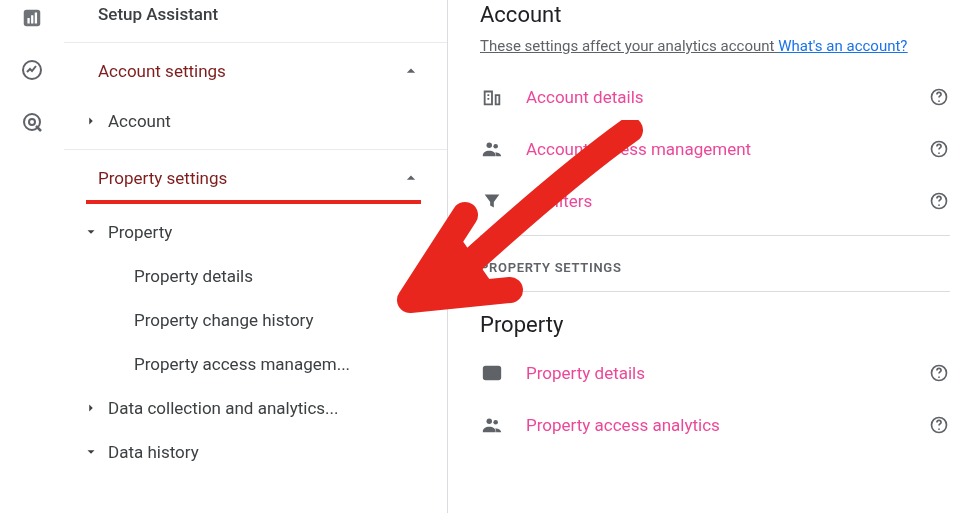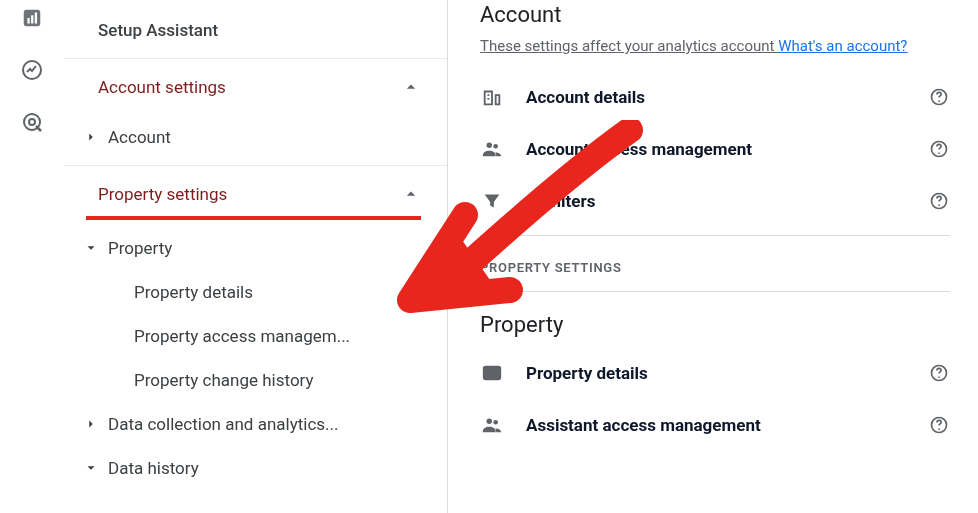--- a/index.html
+++ b/index.html
@@ -33,21 +33,21 @@
     
     .sidebar {
       width: 384px;
       border-right: 1px solid #dadce0;
       flex-shrink: 0;
       overflow: hidden;
       font-size: 17px;
     }
     .setup {
       font-weight: 500;
-      padding: 20px 28px 18px 34px;
+      padding: 4px 28px 18px 34px;
       color: #3c4043;
       border-bottom: 1px solid #e8eaed;
     }
     .section-head {
       display: flex;
       align-items: center;
       justify-content: space-between;
       padding: 18px 26px 18px 34px;
       color: #7f1d1d;
     }
@@ -107,24 +107,23 @@
     }
     .sec-desc a {
       color: #1a73e8;
       text-decoration: underline;
     }
     .row {
       display: flex;
       align-items: center;
       gap: 22px;
       padding: 14px 0;
-      color: #0f172a;
+      color: #ec4899;
       font-size: 17px;
       cursor: pointer;
-      font-weight: bold;
     }
     .row .icon {
       width: 24px; height: 24px;
       color: #5f6368;
       display: flex; align-items: center; justify-content: center;
       flex-shrink: 0;
     }
     .row .label { flex: 1; }
     .row .help {
       width: 22px; height: 22px;
@@ -219,22 +218,22 @@
     <div class="nav-item">
       <span class="caret">
         <svg viewBox="0 0 24 24" width="14" height="14" fill="currentColor">
             <path d="M6 9l6 6 6-6z"></path>
           </svg>
       </span>
       <span>Property</span>
     </div>
 
     <div class="nav-sub">Property details</div>
+    <div class="nav-sub">Property change history</div>
     <div class="nav-sub">Property access managem...</div>
-    <div class="nav-sub">Property change history</div>
 
     <div class="nav-item">
       <span class="caret">
         <svg viewBox="0 0 24 24" width="14" height="14" fill="currentColor">
             <path d="M9 6l6 6-6 6z"></path>
           </svg>
       </span>
       <span>Data collection and analytics...</span>
     </div>
 
@@ -333,21 +332,21 @@
       </div>
 
       <div class="row">
         <span class="icon">
           <svg viewBox="0 0 24 24" width="22" height="22" fill="currentColor">
               <circle cx="9" cy="8" r="3"></circle>
               <circle cx="16" cy="9" r="2.5"></circle>
               <path d="M2 19c0-3 3-5 7-5s7 2 7 5v1H2v-1zm14.5 1v-1c0-1.2-.4-2.3-1.1-3.2 3-.2 6.6 1.2 6.6 4.2v0h-5.5z"></path>
             </svg>
         </span>
-        <span class="label">Assistant access management</span>
+        <span class="label">Property access analytics</span>
         <span class="help">
           <svg viewBox="0 0 24 24" width="20" height="20" fill="none" stroke="currentColor" stroke-width="2">
               <circle cx="12" cy="12" r="9"></circle>
               <path d="M9.5 9a2.5 2.5 0 015 0c0 1.5-2.5 2-2.5 3.5"></path>
               <circle cx="12" cy="17" r="1" fill="currentColor" stroke="none"></circle>
             </svg>
         </span>
       </div>
     </div>
   </div>

